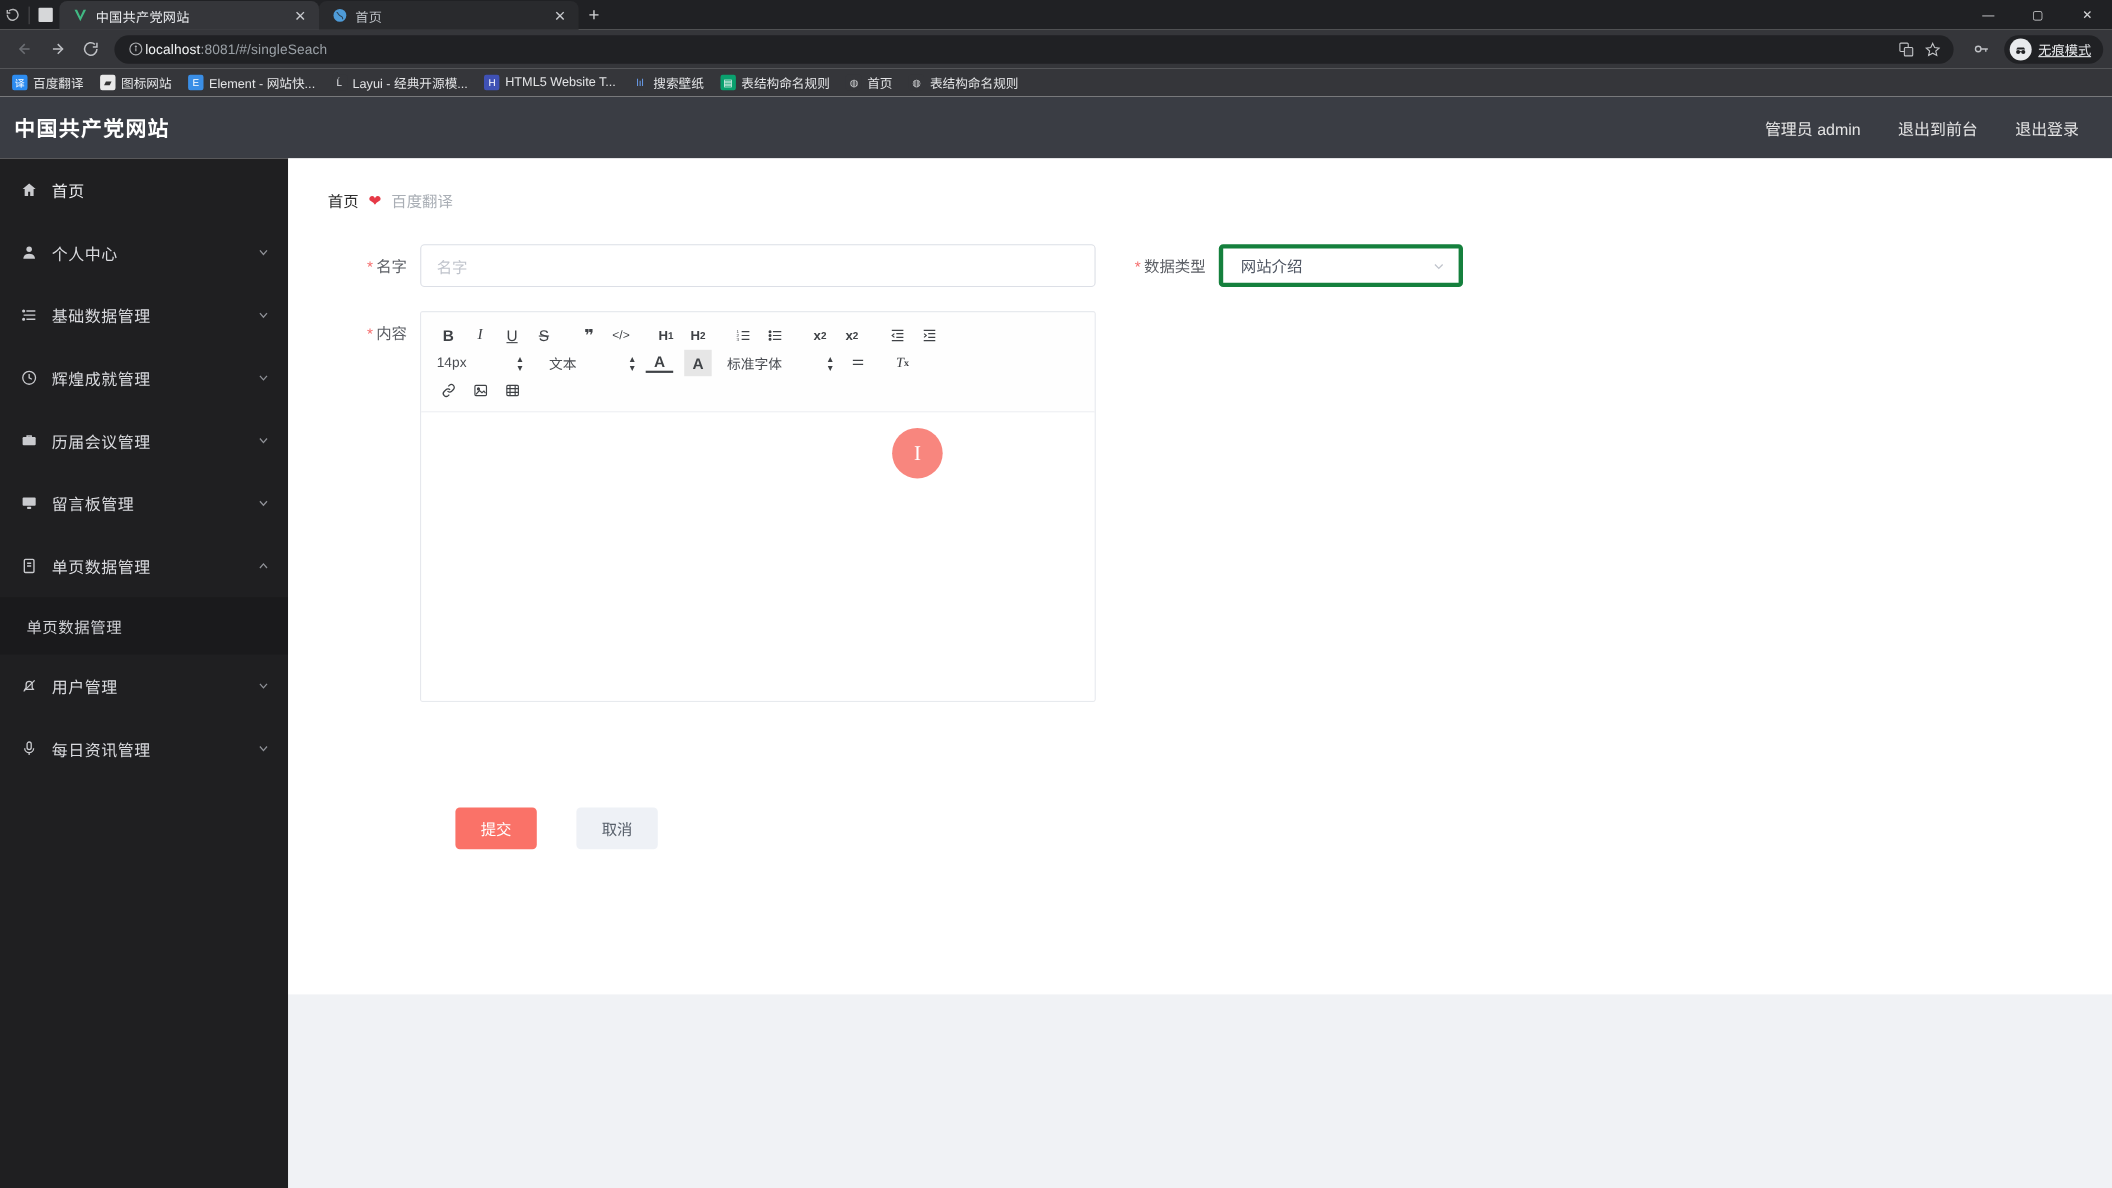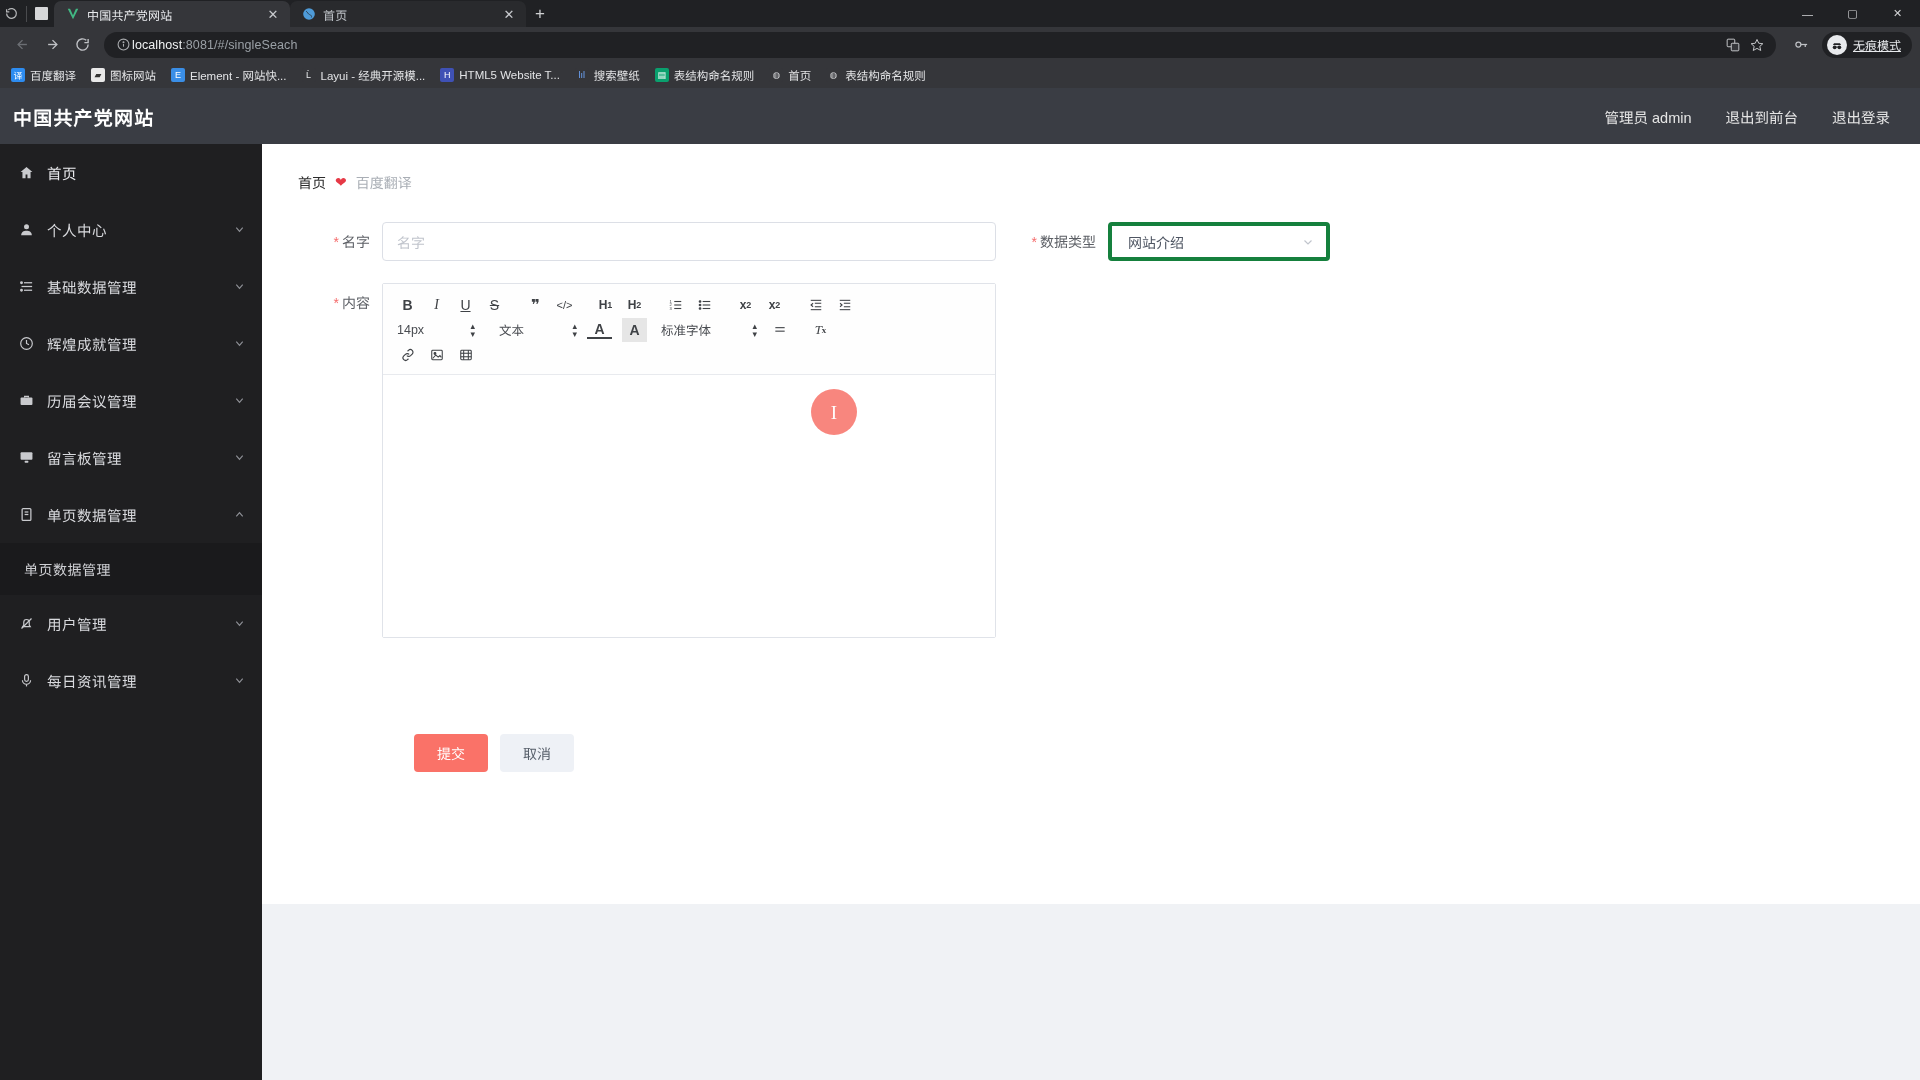--- a/index.html
+++ b/index.html
@@ -154,21 +154,21 @@
   .ed-sel.w-txt { width: 82px; }
   .ed-sel.w-font { width: 100px; }
   .ed-body { height: 262px; background: #fff; }
 
   .btn-row { display: flex; gap: 0; padding: 74px 0 0 120px; }
   .btn {
     height: 38px; min-width: 74px; border-radius: 4px; display: flex; align-items: center;
     justify-content: center; font-size: 14px; padding: 0 20px;
   }
   .btn-primary { background: #fa7268; color: #ffffff; }
-  .btn-default { background: #eef1f6; color: #58606b; margin-left: 12px; }
+  .btn-default { background: #eef1f6; color: #58606b; margin-left: 36px; }
 
   .click-dot {
     position: absolute; width: 46px; height: 46px; border-radius: 50%;
     background: #f8766d; opacity: .88; display:flex; align-items:center; justify-content:center;
     left: 549px; top: 245px; pointer-events:none;
   }
   .cursor-i { color: #ffffff; font-size: 19px; font-family: "Liberation Serif", serif; line-height:1; }
 
   .page-bottom-fill { position: absolute; left: 262px; right: 0; bottom: 0; height: 160px; background: #f0f2f5; }
 

